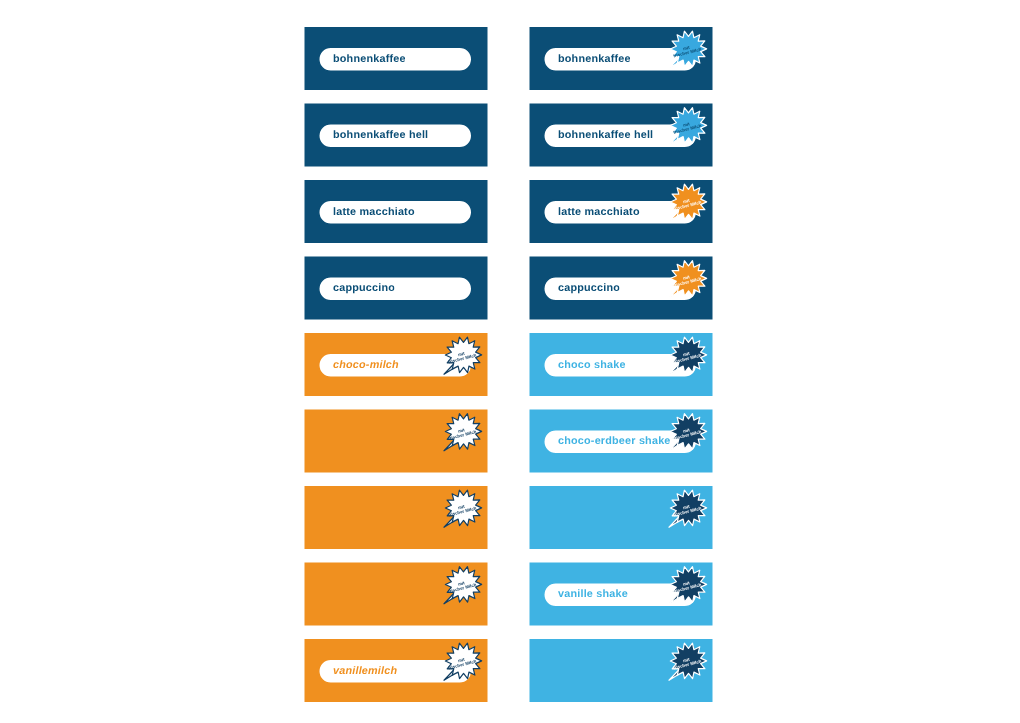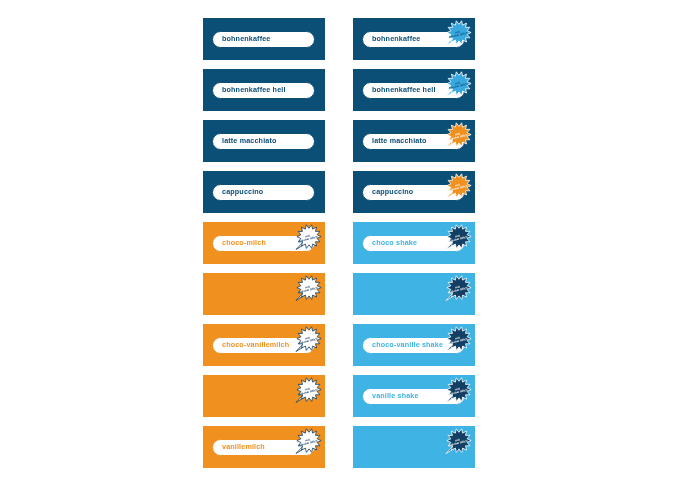--- a/index.html
+++ b/index.html
@@ -61,21 +61,21 @@
 
   .pill .label {
     font-size: 7.2px;
     font-weight: bold;
     letter-spacing: 0.02em;
     line-height: 1;
     overflow: hidden;
     text-overflow: clip;
   }
   .card.navy   .pill .label { color: #0b4e76; }
-  .card.orange .pill .label { color: #f0901f; }
+  .card.orange .pill .label { color: #f0901f; font-style: italic; }
   .card.sky    .pill .label { color: #3fb3e3; }
 
   
   .badge {
     position: absolute;
     width: 30px;
     height: 30px;
     right: 2px;
     top: 1px;
     z-index: 3;
@@ -228,50 +228,47 @@
             <polygon points="9.5,22.5 3.0,26.5 12.0,17.0" fill="#ffffff" stroke="#123f63" stroke-width="0.8" stroke-linejoin="round"></polygon>
             <polygon points="18.65,1.79 19.57,6.11 23.51,4.11 22.47,8.40 26.88,8.31 24.09,11.72 28.10,13.56 24.10,15.42 26.92,18.81 22.51,18.75 23.58,23.03 19.63,21.07 18.73,25.39 16.03,21.90 13.35,25.41 12.43,21.09 8.49,23.09 9.53,18.80 5.12,18.89 7.91,15.48 3.90,13.64 7.90,11.78 5.08,8.39 9.49,8.45 8.42,4.17 12.37,6.13 13.27,1.81 15.97,5.30" fill="#ffffff" stroke="#123f63" stroke-width="0.8" stroke-linejoin="round"></polygon>
           </svg>
           <div class="btext">
             <span>mit</span>
             <span>frischer Milch</span>
           </div>
         </div>
       </div>
       <div class="card sky">
-        <div class="badge dark">
-          <svg viewBox="0 0 30 30">
-            <polygon points="9.5,22.5 3.0,26.5 12.0,17.0" fill="#123f63" stroke="#ffffff" stroke-width="0.8" stroke-linejoin="round"></polygon>
-            <polygon points="18.65,1.79 19.57,6.11 23.51,4.11 22.47,8.40 26.88,8.31 24.09,11.72 28.10,13.56 24.10,15.42 26.92,18.81 22.51,18.75 23.58,23.03 19.63,21.07 18.73,25.39 16.03,21.90 13.35,25.41 12.43,21.09 8.49,23.09 9.53,18.80 5.12,18.89 7.91,15.48 3.90,13.64 7.90,11.78 5.08,8.39 9.49,8.45 8.42,4.17 12.37,6.13 13.27,1.81 15.97,5.30" fill="#123f63" stroke="#ffffff" stroke-width="0.8" stroke-linejoin="round"></polygon>
-          </svg>
-          <div class="btext">
-            <span>mit</span>
-            <span>frischer Milch</span>
-          </div>
-        </div>
-      </div>
-      <div class="card orange">
-        <div class="pill">
-          <span class="label">choco-vanillemilch</span>
-        </div>
-        <div class="badge white">
-          <svg viewBox="0 0 30 30">
-            <polygon points="9.5,22.5 3.0,26.5 12.0,17.0" fill="#ffffff" stroke="#123f63" stroke-width="0.8" stroke-linejoin="round"></polygon>
-            <polygon points="18.65,1.79 19.57,6.11 23.51,4.11 22.47,8.40 26.88,8.31 24.09,11.72 28.10,13.56 24.10,15.42 26.92,18.81 22.51,18.75 23.58,23.03 19.63,21.07 18.73,25.39 16.03,21.90 13.35,25.41 12.43,21.09 8.49,23.09 9.53,18.80 5.12,18.89 7.91,15.48 3.90,13.64 7.90,11.78 5.08,8.39 9.49,8.45 8.42,4.17 12.37,6.13 13.27,1.81 15.97,5.30" fill="#ffffff" stroke="#123f63" stroke-width="0.8" stroke-linejoin="round"></polygon>
-          </svg>
-          <div class="btext">
-            <span>mit</span>
-            <span>frischer Milch</span>
-          </div>
-        </div>
-      </div>
-      <div class="card sky">
-        <div class="pill">
-          <span class="label">choco-vanille shake</span>
-        </div>
+        <div class="pill">
+          <span class="label">choco-erdbeer shake</span>
+        </div>
+        <div class="badge dark">
+          <svg viewBox="0 0 30 30">
+            <polygon points="9.5,22.5 3.0,26.5 12.0,17.0" fill="#123f63" stroke="#ffffff" stroke-width="0.8" stroke-linejoin="round"></polygon>
+            <polygon points="18.65,1.79 19.57,6.11 23.51,4.11 22.47,8.40 26.88,8.31 24.09,11.72 28.10,13.56 24.10,15.42 26.92,18.81 22.51,18.75 23.58,23.03 19.63,21.07 18.73,25.39 16.03,21.90 13.35,25.41 12.43,21.09 8.49,23.09 9.53,18.80 5.12,18.89 7.91,15.48 3.90,13.64 7.90,11.78 5.08,8.39 9.49,8.45 8.42,4.17 12.37,6.13 13.27,1.81 15.97,5.30" fill="#123f63" stroke="#ffffff" stroke-width="0.8" stroke-linejoin="round"></polygon>
+          </svg>
+          <div class="btext">
+            <span>mit</span>
+            <span>frischer Milch</span>
+          </div>
+        </div>
+      </div>
+      <div class="card orange">
+        <div class="badge white">
+          <svg viewBox="0 0 30 30">
+            <polygon points="9.5,22.5 3.0,26.5 12.0,17.0" fill="#ffffff" stroke="#123f63" stroke-width="0.8" stroke-linejoin="round"></polygon>
+            <polygon points="18.65,1.79 19.57,6.11 23.51,4.11 22.47,8.40 26.88,8.31 24.09,11.72 28.10,13.56 24.10,15.42 26.92,18.81 22.51,18.75 23.58,23.03 19.63,21.07 18.73,25.39 16.03,21.90 13.35,25.41 12.43,21.09 8.49,23.09 9.53,18.80 5.12,18.89 7.91,15.48 3.90,13.64 7.90,11.78 5.08,8.39 9.49,8.45 8.42,4.17 12.37,6.13 13.27,1.81 15.97,5.30" fill="#ffffff" stroke="#123f63" stroke-width="0.8" stroke-linejoin="round"></polygon>
+          </svg>
+          <div class="btext">
+            <span>mit</span>
+            <span>frischer Milch</span>
+          </div>
+        </div>
+      </div>
+      <div class="card sky">
         <div class="badge dark">
           <svg viewBox="0 0 30 30">
             <polygon points="9.5,22.5 3.0,26.5 12.0,17.0" fill="#123f63" stroke="#ffffff" stroke-width="0.8" stroke-linejoin="round"></polygon>
             <polygon points="18.65,1.79 19.57,6.11 23.51,4.11 22.47,8.40 26.88,8.31 24.09,11.72 28.10,13.56 24.10,15.42 26.92,18.81 22.51,18.75 23.58,23.03 19.63,21.07 18.73,25.39 16.03,21.90 13.35,25.41 12.43,21.09 8.49,23.09 9.53,18.80 5.12,18.89 7.91,15.48 3.90,13.64 7.90,11.78 5.08,8.39 9.49,8.45 8.42,4.17 12.37,6.13 13.27,1.81 15.97,5.30" fill="#123f63" stroke="#ffffff" stroke-width="0.8" stroke-linejoin="round"></polygon>
           </svg>
           <div class="btext">
             <span>mit</span>
             <span>frischer Milch</span>
           </div>
         </div>

